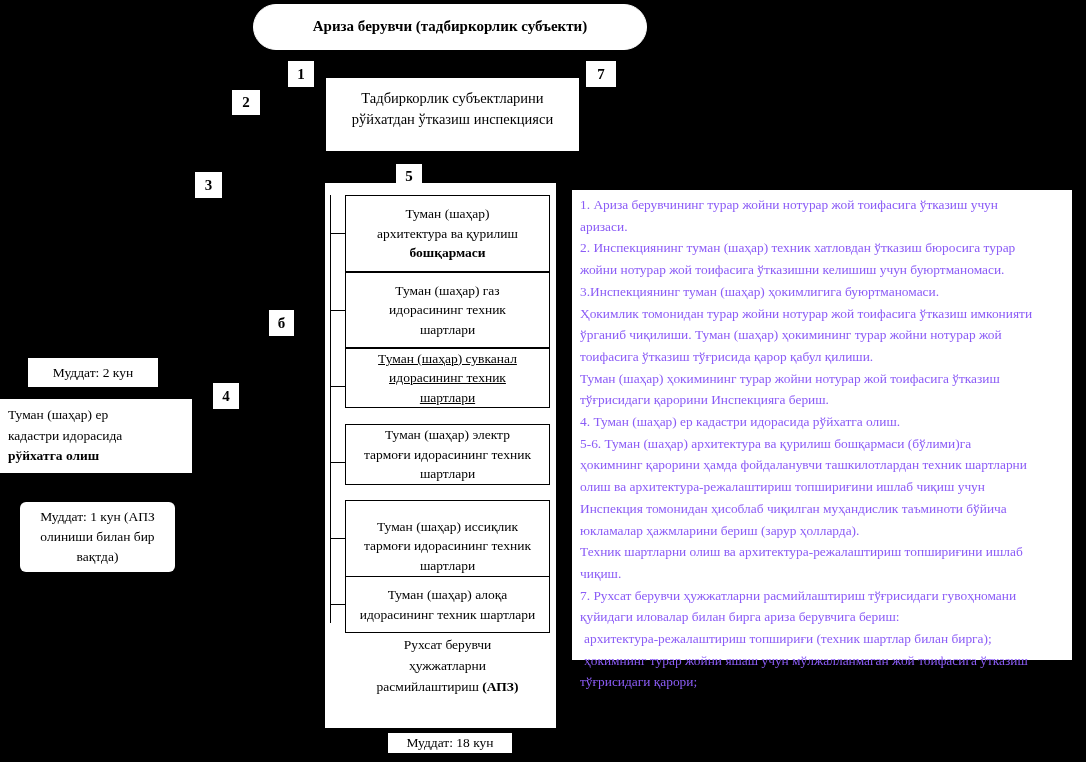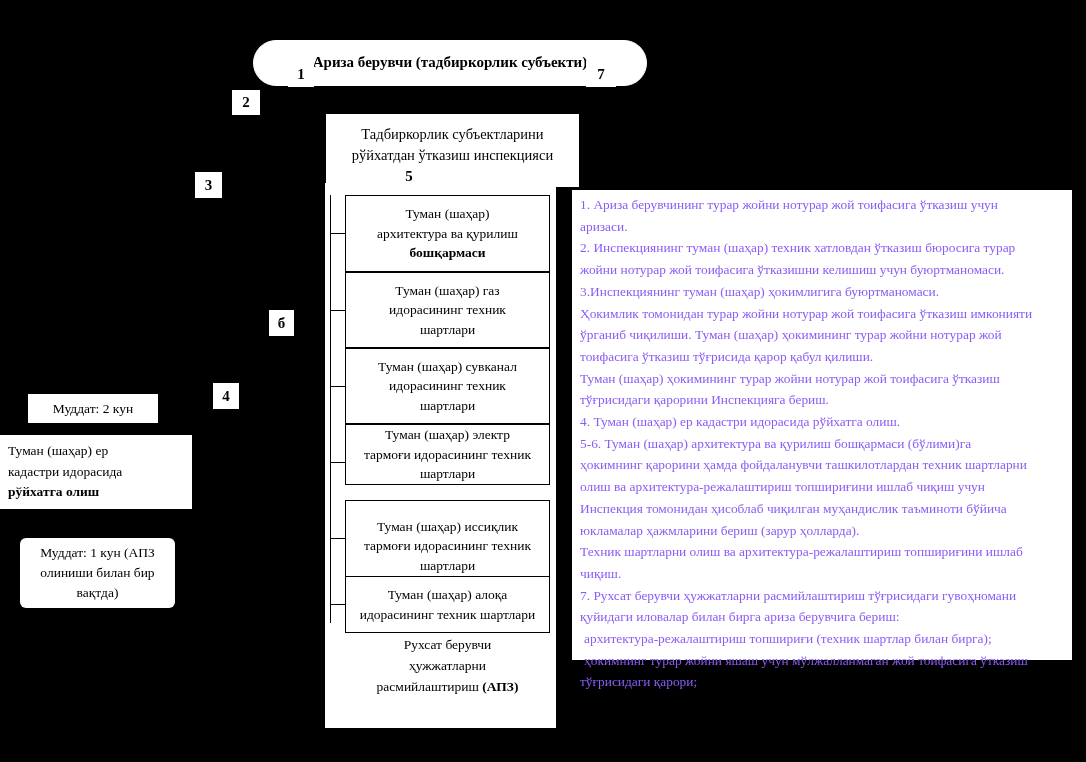--- a/index.html
+++ b/index.html
@@ -25,21 +25,20 @@
   .box {
     position: absolute;
     background: #ffffff;
     color: #000000;
     box-sizing: border-box;
     display: flex;
     align-items: center;
     justify-content: center;
     text-align: center;
     line-height: 1.42;
-    margin-top: 36px;
   }
   
   .applicant-pill {
     left: 253px; top: 4px;
     width: 394px; height: 46px;
     border-radius: 23px;
     font-size: 15px;
     font-weight: bold;
     border: 1px solid #ffffff;
   }
@@ -109,21 +108,21 @@
     justify-content: center;
     text-align: center;
     font-size: 13.5px;
     line-height: 1.45;
     padding: 2px 6px;
   }
   .sub-box b { font-weight: bold; }
 
   .sb-1 { top: 12px;  height: 77px; }
   .sb-2 { top: 89px;  height: 76px; }
-  .sb-3 { top: 165px; height: 76px; }
+  .sb-3 { top: 165px; height: 60px; text-decoration: underline; }
   .sb-4 { top: 241px; height: 61px; }
   .sb-5 { top: 317px; height: 92px; align-items: center; }
   .sb-6 { top: 393px; height: 57px; }
 
   .apz-caption {
     position: absolute;
     left: 20px; top: 452px;
     width: 205px;
     text-align: center;
     font-size: 13.5px;

